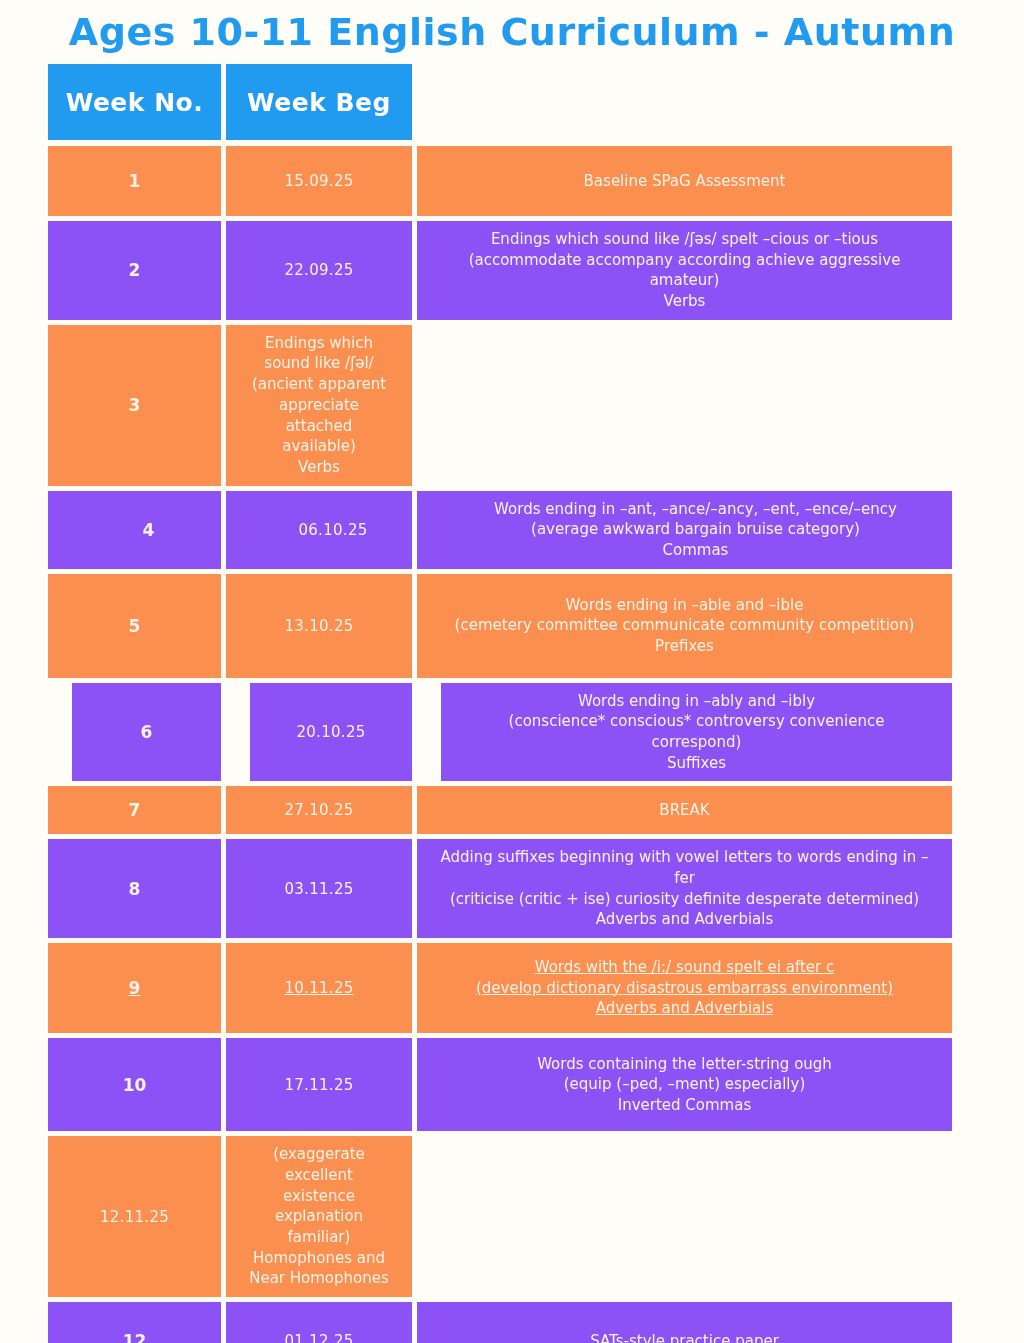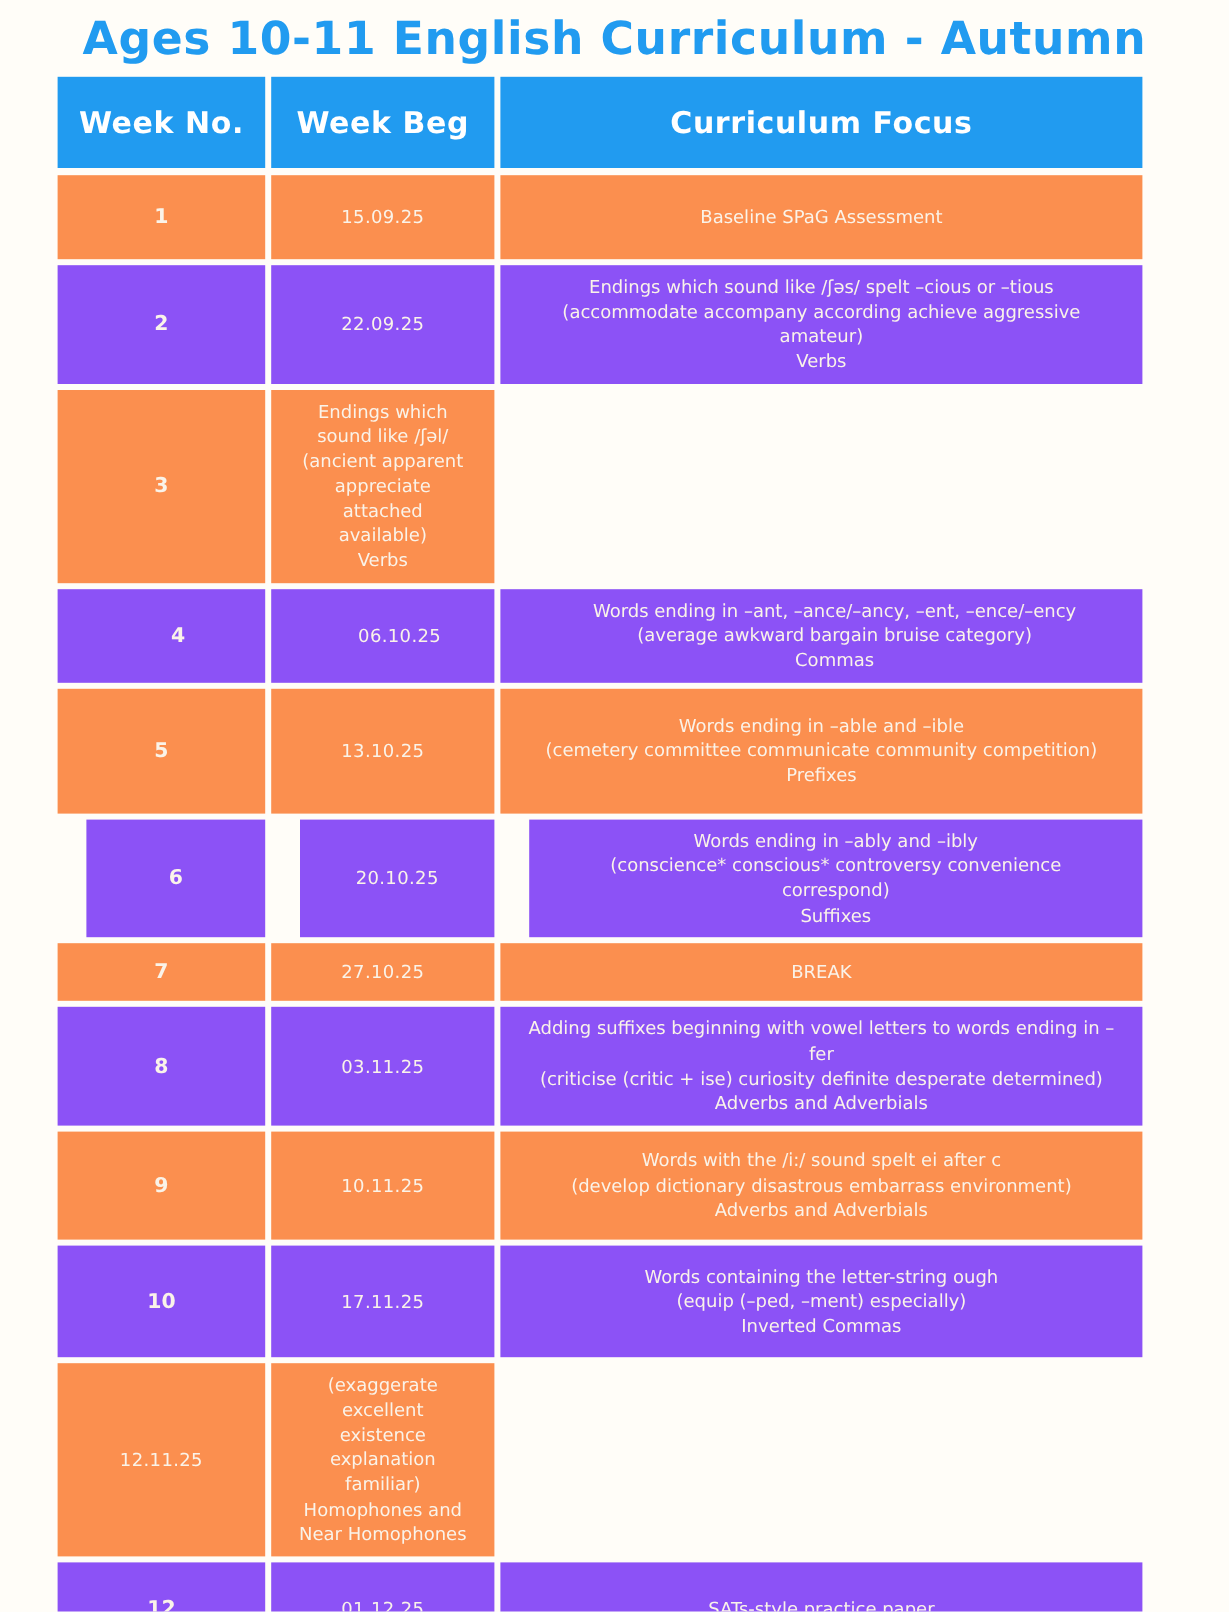--- a/index.html
+++ b/index.html
@@ -67,37 +67,36 @@
 
   
   .body-rows .row:nth-child(1)  .cell { min-height: 70px; }
   .body-rows .row:nth-child(2)  .cell { min-height: 93px; }
   .body-rows .row:nth-child(3)  .cell { min-height: 77px; }
   .body-rows .row:nth-child(4)  .cell { min-height: 73px; padding-left: 44px; }
   .body-rows .row:nth-child(5)  .cell { min-height: 104px; }
   .body-rows .row:nth-child(6)  .cell { min-height: 76px; margin-left: 24px; }
   .body-rows .row:nth-child(7)  .cell { min-height: 48px; }
   .body-rows .row:nth-child(8)  .cell { min-height: 95px; }
-  .body-rows .row:nth-child(9)  .cell { min-height: 90px; }
+  .body-rows .row:nth-child(9)  .cell { min-height: 90px; text-decoration: underline; }
   .body-rows .row:nth-child(10) .cell { min-height: 93px; }
   .body-rows .row:nth-child(11) .cell { min-height: 94px; }
   .body-rows .row:nth-child(12) .cell { min-height: 78px; }
   .body-rows .row:nth-child(13) .cell { min-height: 85px; }
 </style>
 </head>
 <body>
 
 <h1 class="page-title">Ages 10-11 English Curriculum - Autumn</h1>
 
 <div class="table-wrap">
 
   <div class="row header-row">
     <div class="cell">Week No.</div>
     <div class="cell">Week Beg</div>
-    <div class="cell">Curriculum Focus</div>
   </div>
 
   <div class="body-rows">
 
     <div class="row">
       <div class="cell week">1</div>
       <div class="cell date">15.09.25</div>
       <div class="cell focus">Baseline SPaG Assessment</div>
     </div>
 

